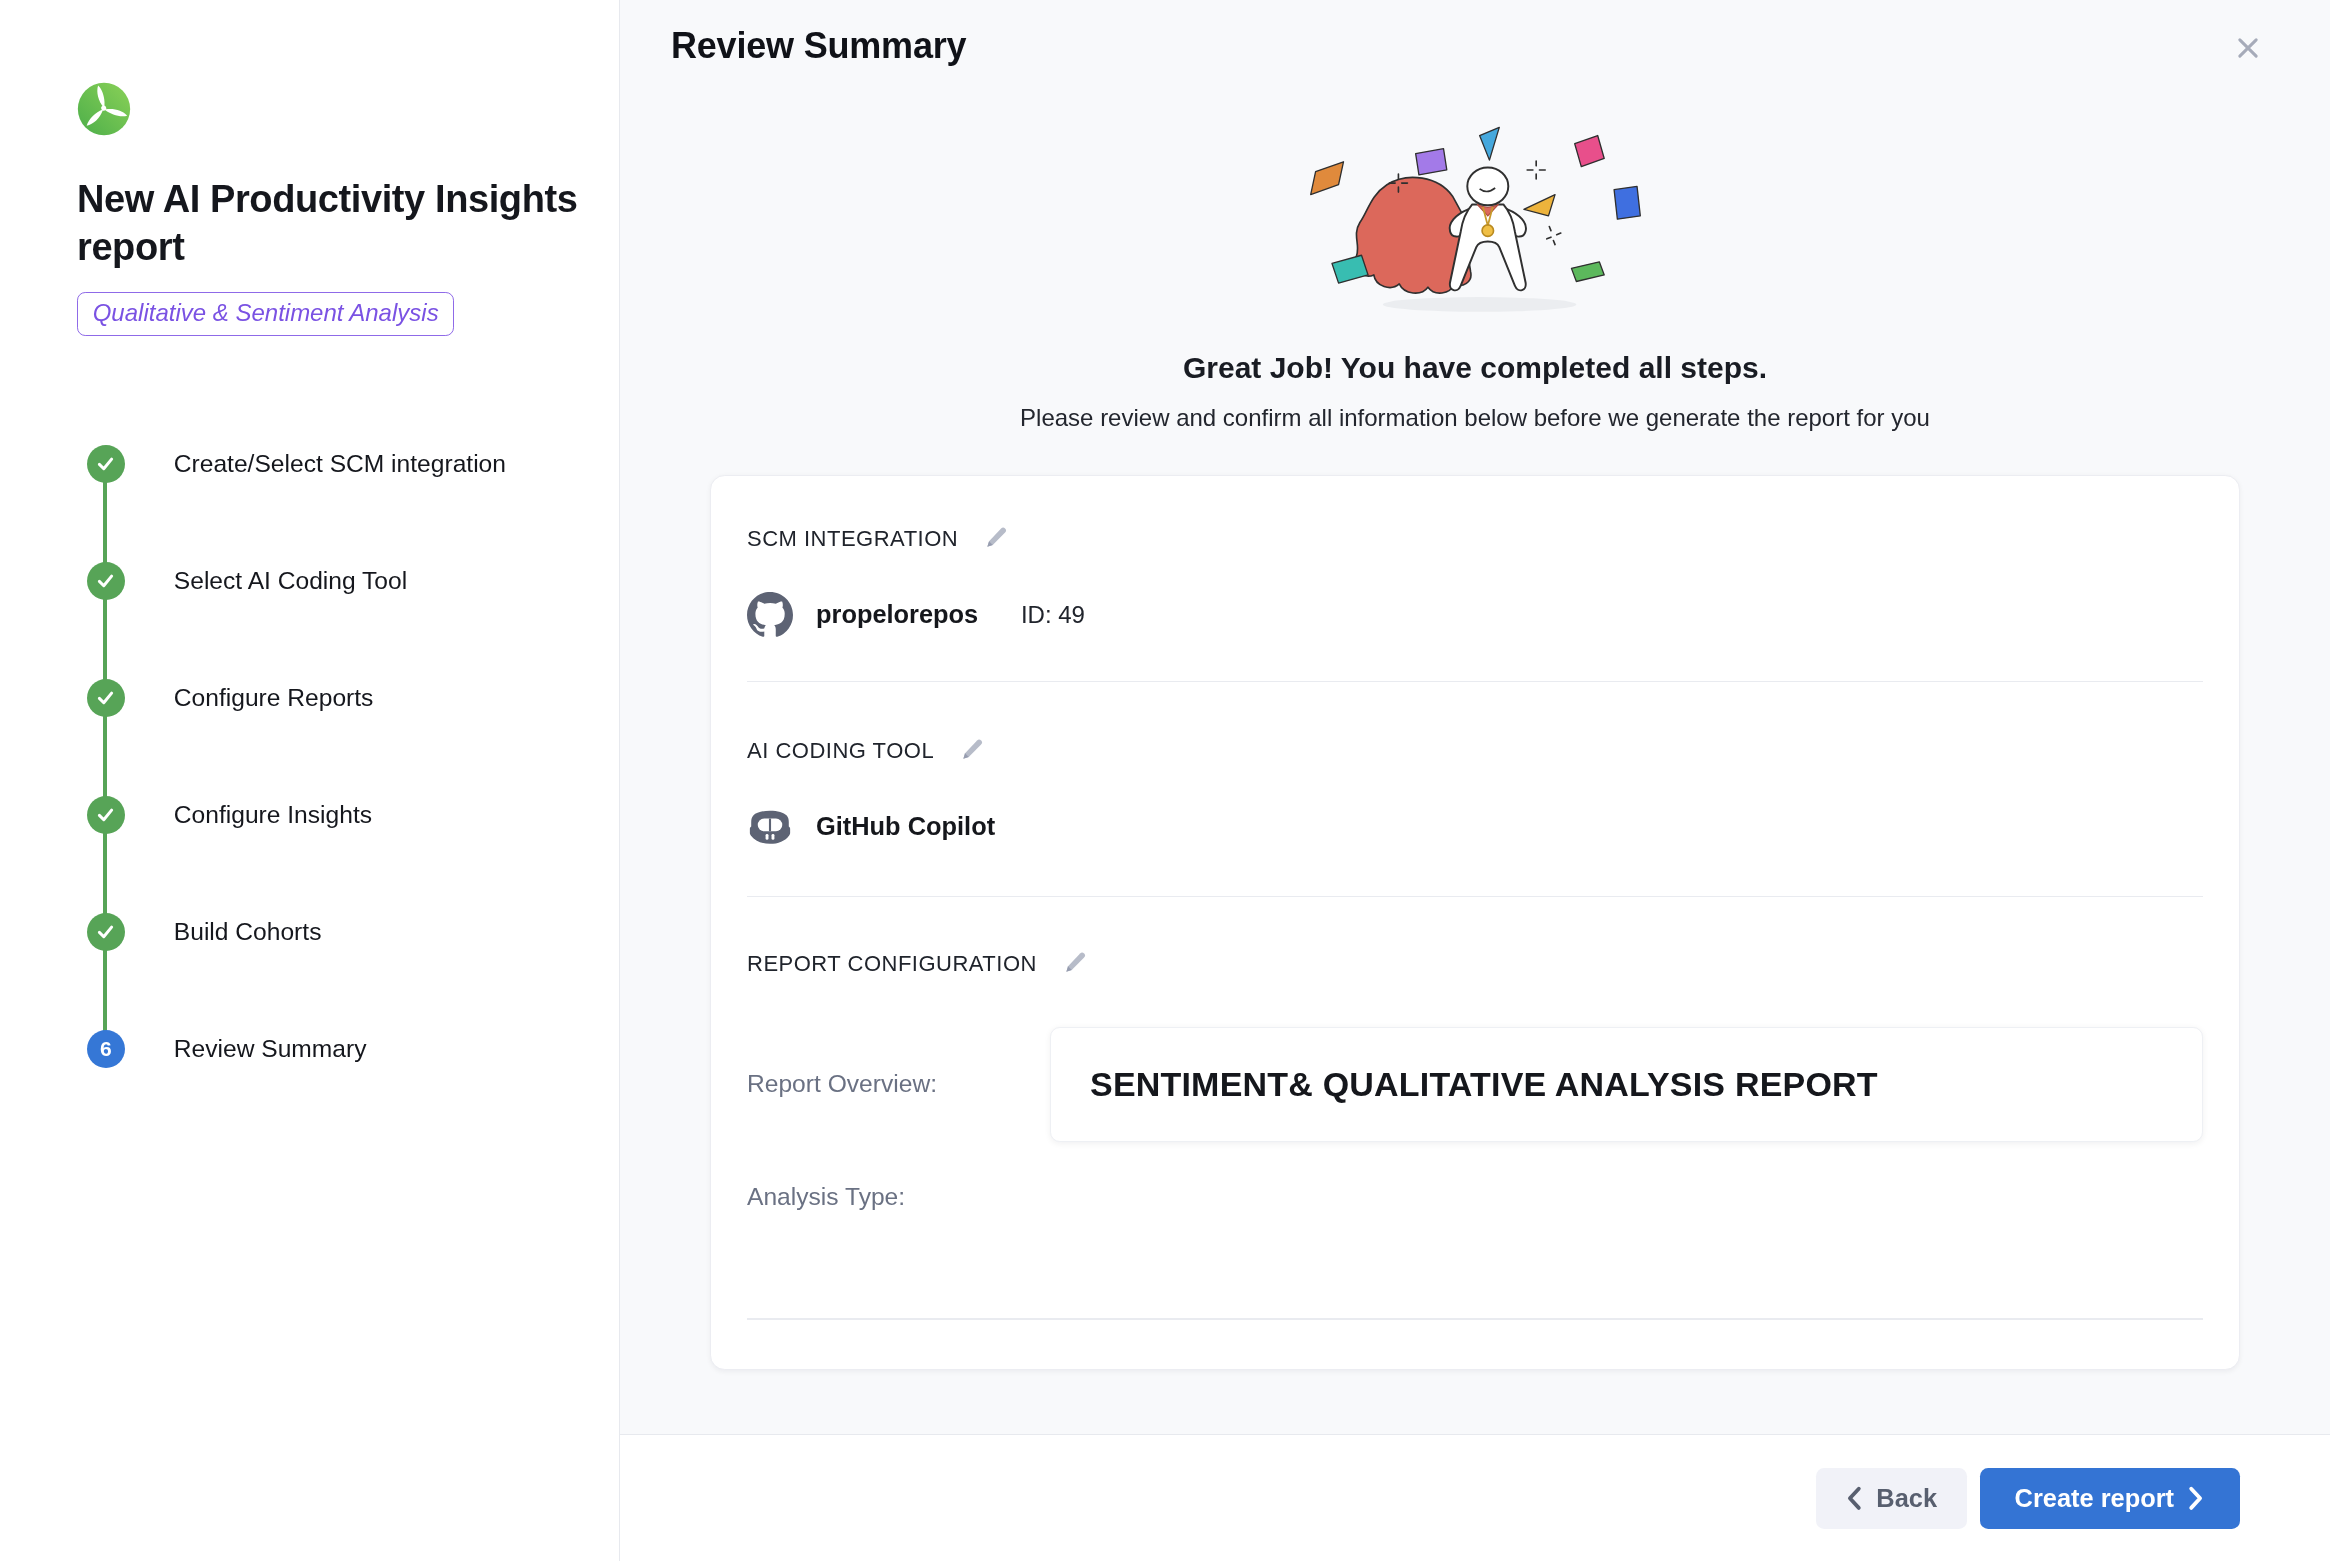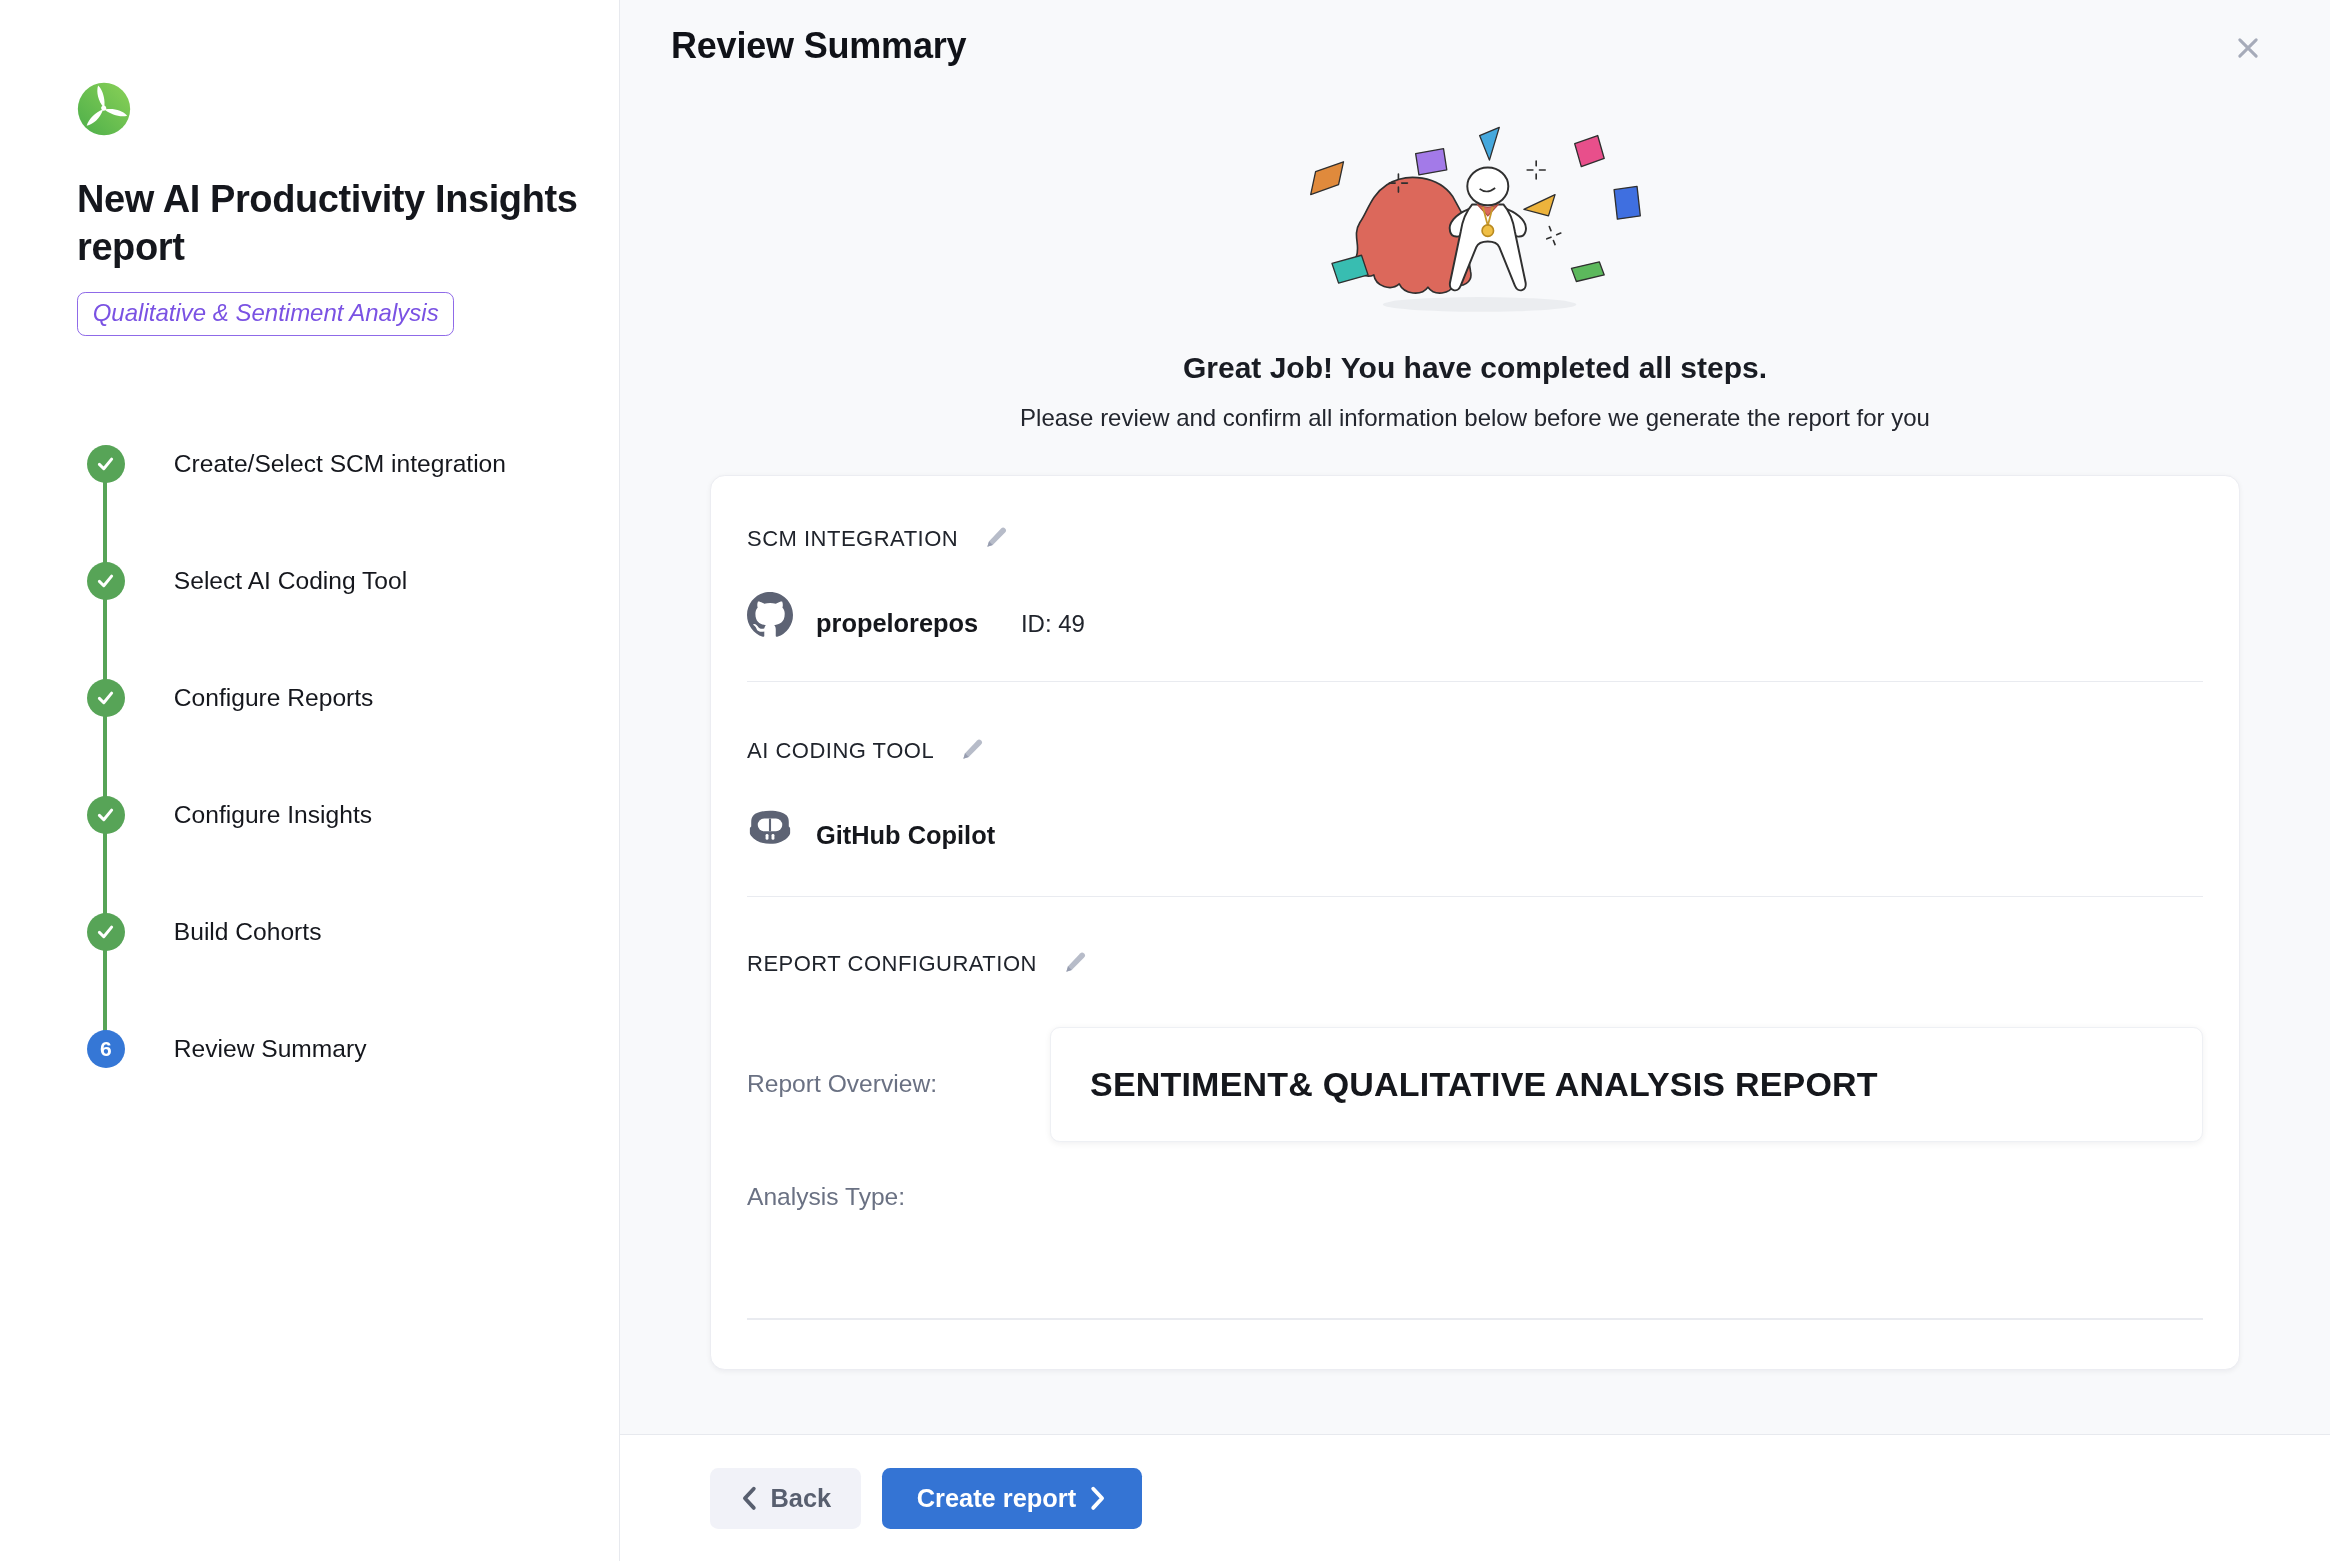--- a/index.html
+++ b/index.html
@@ -63,21 +63,21 @@
   
   .card {
     margin-top:43px; background:#ffffff; border:0.8px solid #ecedf2; border-radius:14.7px;
     box-shadow:0 1.6px 4.9px rgba(16,24,40,.05);
     padding:48px 36px 49px; text-align:left;
   }
   .sec-label-row { display:flex; align-items:center; gap:23px; }
   .sec-label { font-size:22px; font-weight:500; color:#20242c; letter-spacing:0.5px; }
   .edit-btn { background:none; border:none; cursor:pointer; width:29.5px; height:29.5px; padding:0; }
 
-  .entity-row { display:flex; align-items:flex-end; margin-top:38px; gap:23px; }
+  .entity-row { display:flex; align-items:center; margin-top:38px; gap:23px; }
   .entity-name { font-size:25.4px; font-weight:700; color:#15171c; }
   .entity-meta { font-size:24px; color:#20242c; margin-left:19.7px; }
 
   .divider { height:1.6px; background:#e9ebf0; margin-top:43px; }
   .divider.d2 { margin-top:46px; }
   .divider.d3 { margin-top:107px; }
 
   .sec2 { margin-top:54px; }
   .sec3 { margin-top:52px; }
 
@@ -89,21 +89,21 @@
     flex:1 1 auto; min-height:115px; background:#fff; border:0.8px solid #eef0f4;
     border-radius:9.8px; box-shadow:0 1.6px 6.6px rgba(16,24,40,.06);
     display:flex; align-items:center; padding:0 39px;
   }
   .cfg-value .strong { font-size:34px; font-weight:700; color:#15171c; letter-spacing:0.2px; }
   .cfg-value .muted { font-size:24.6px; color:#6a7183; }
 
   
   .footer {
     position:absolute; left:0; right:0; bottom:0; height:128px; background:#ffffff;
-    border-top:1.6px solid #e7e9ee; display:flex; align-items:center; padding:0 90px; gap:21px;
+    border-top:1.6px solid #e7e9ee; display:flex; align-items:center; padding:0 90px; gap:13px;justify-content:flex-end;
   }
   .btn {
     height:61px; border:none; border-radius:8.2px; display:inline-flex; align-items:center;
     gap:13px; font-size:25.4px; font-weight:700; cursor:pointer; padding:0 29.5px;
     font-family:inherit;
   }
   .btn-back { background:#f1f2f8; color:#585f6f; }
   .btn-primary { background:#3474d4; color:#ffffff; padding:0 35px; }
 </style>
 </head>

